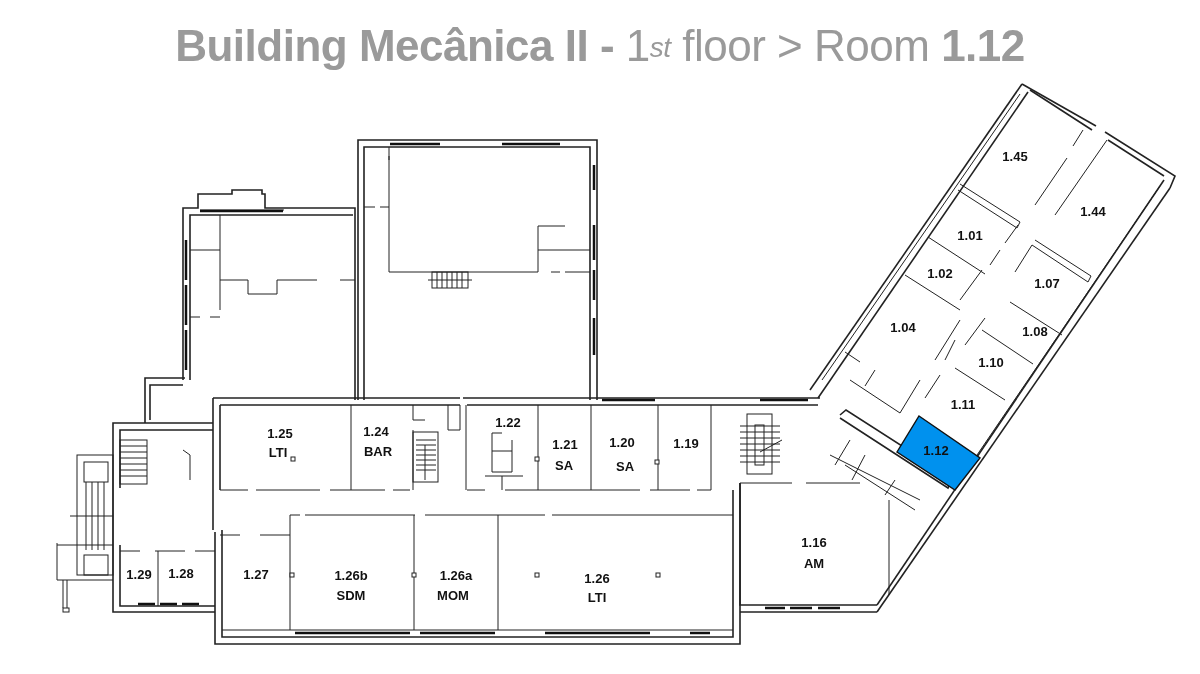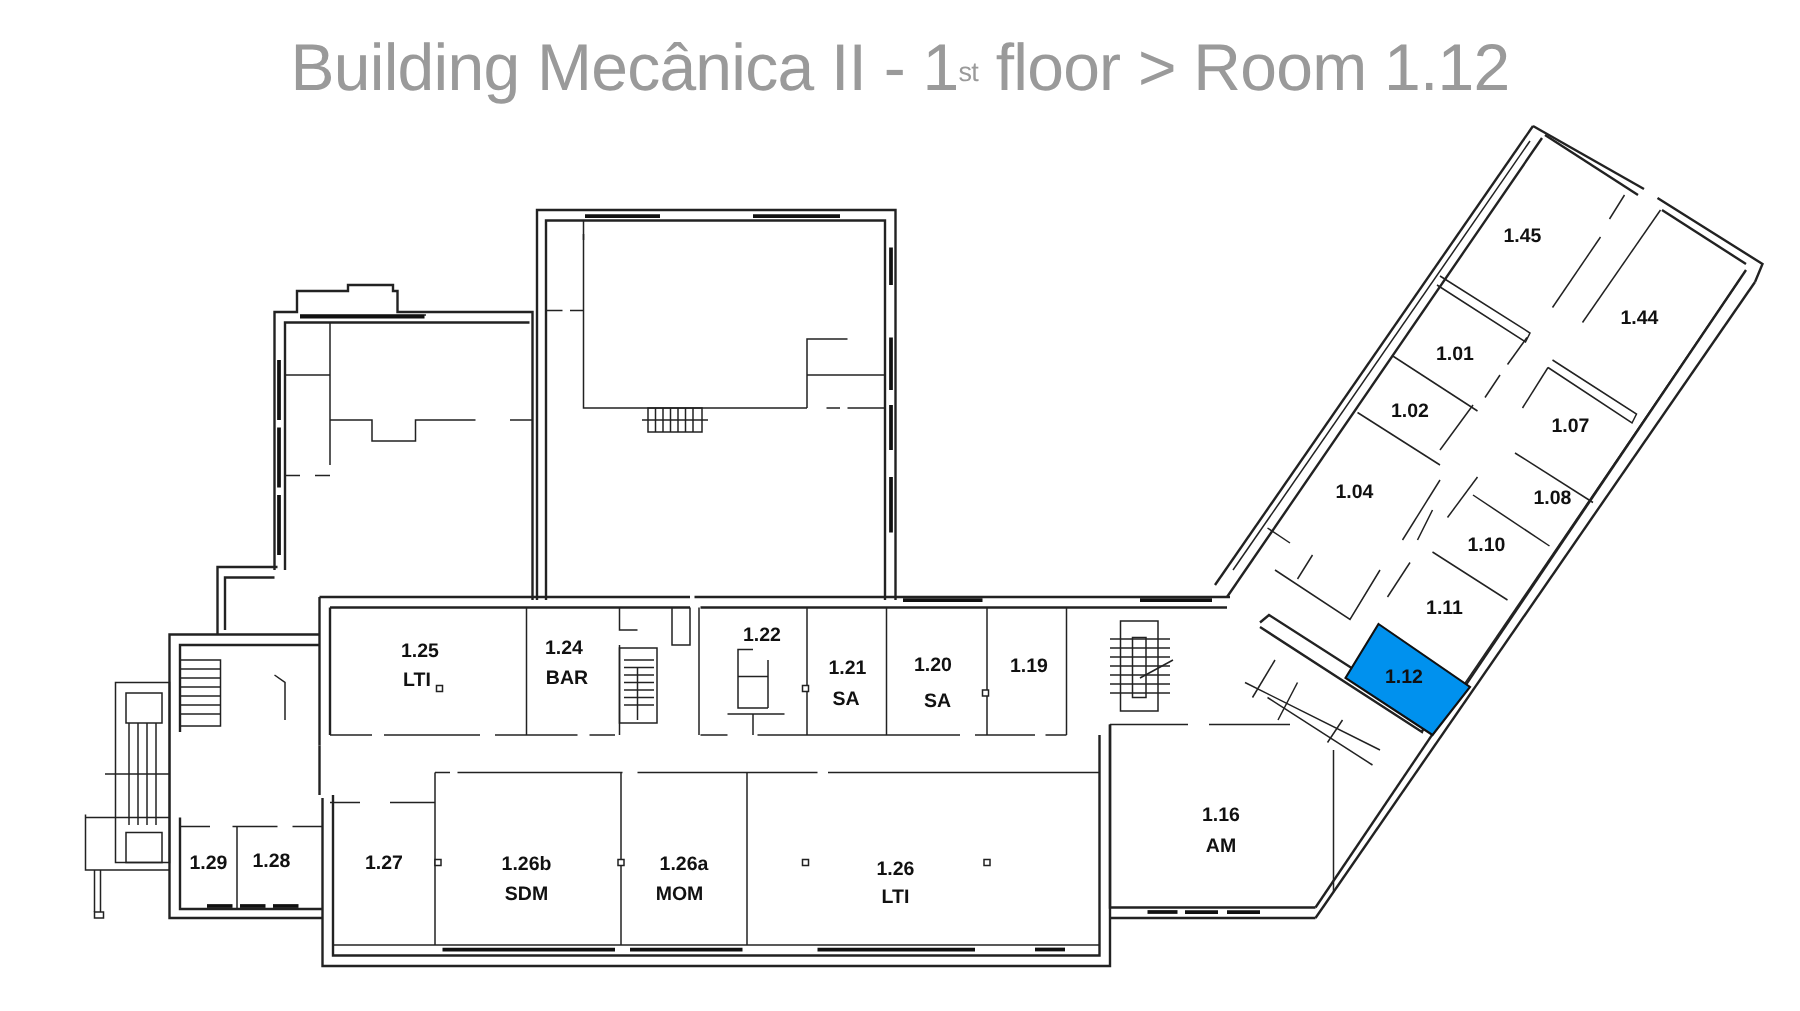--- a/index.html
+++ b/index.html
@@ -1,20 +1,20 @@
 <!DOCTYPE html>
 <html><head>
 <meta charset="utf-8">
 <style>
   html, body { margin:0; padding:0; background:#ffffff; }
   body { width:1200px; height:674px; position:relative; overflow:hidden; font-family:"Liberation Sans", sans-serif; }
   .title { position:absolute; top:18px; left:0; width:1200px; text-align:center; color:#9a9a9a; font-size:44px; line-height:56px; letter-spacing:-0.5px; white-space:nowrap; }
-  .title .b { font-weight:normal; }
+  .title .b { font-weight:bold; }
   .title .l { font-weight:normal; }
-  .title sup { font-size:18px; vertical-align:top; position:relative; top:2px; }
+  .title sup { font-size:28px; vertical-align:top; position:relative; top:2px;font-style:italic; }
   svg#plan { position:absolute; left:0; top:0; }
   .w { fill:none; stroke:#222; stroke-width:1.6; }
   .wt { fill:none; stroke:#222; stroke-width:1; }
   .win { fill:none; stroke:#111; stroke-width:2.5; }
   .lbl { font-family:"Liberation Sans", sans-serif; font-weight:bold; font-size:13px; fill:#111; text-anchor:middle; }
   .hl { fill:#0091ee; stroke:#111; stroke-width:1.4; }
   .sq { fill:#fff; stroke:#222; stroke-width:1; }
 </style>
 </head>
 <body>

